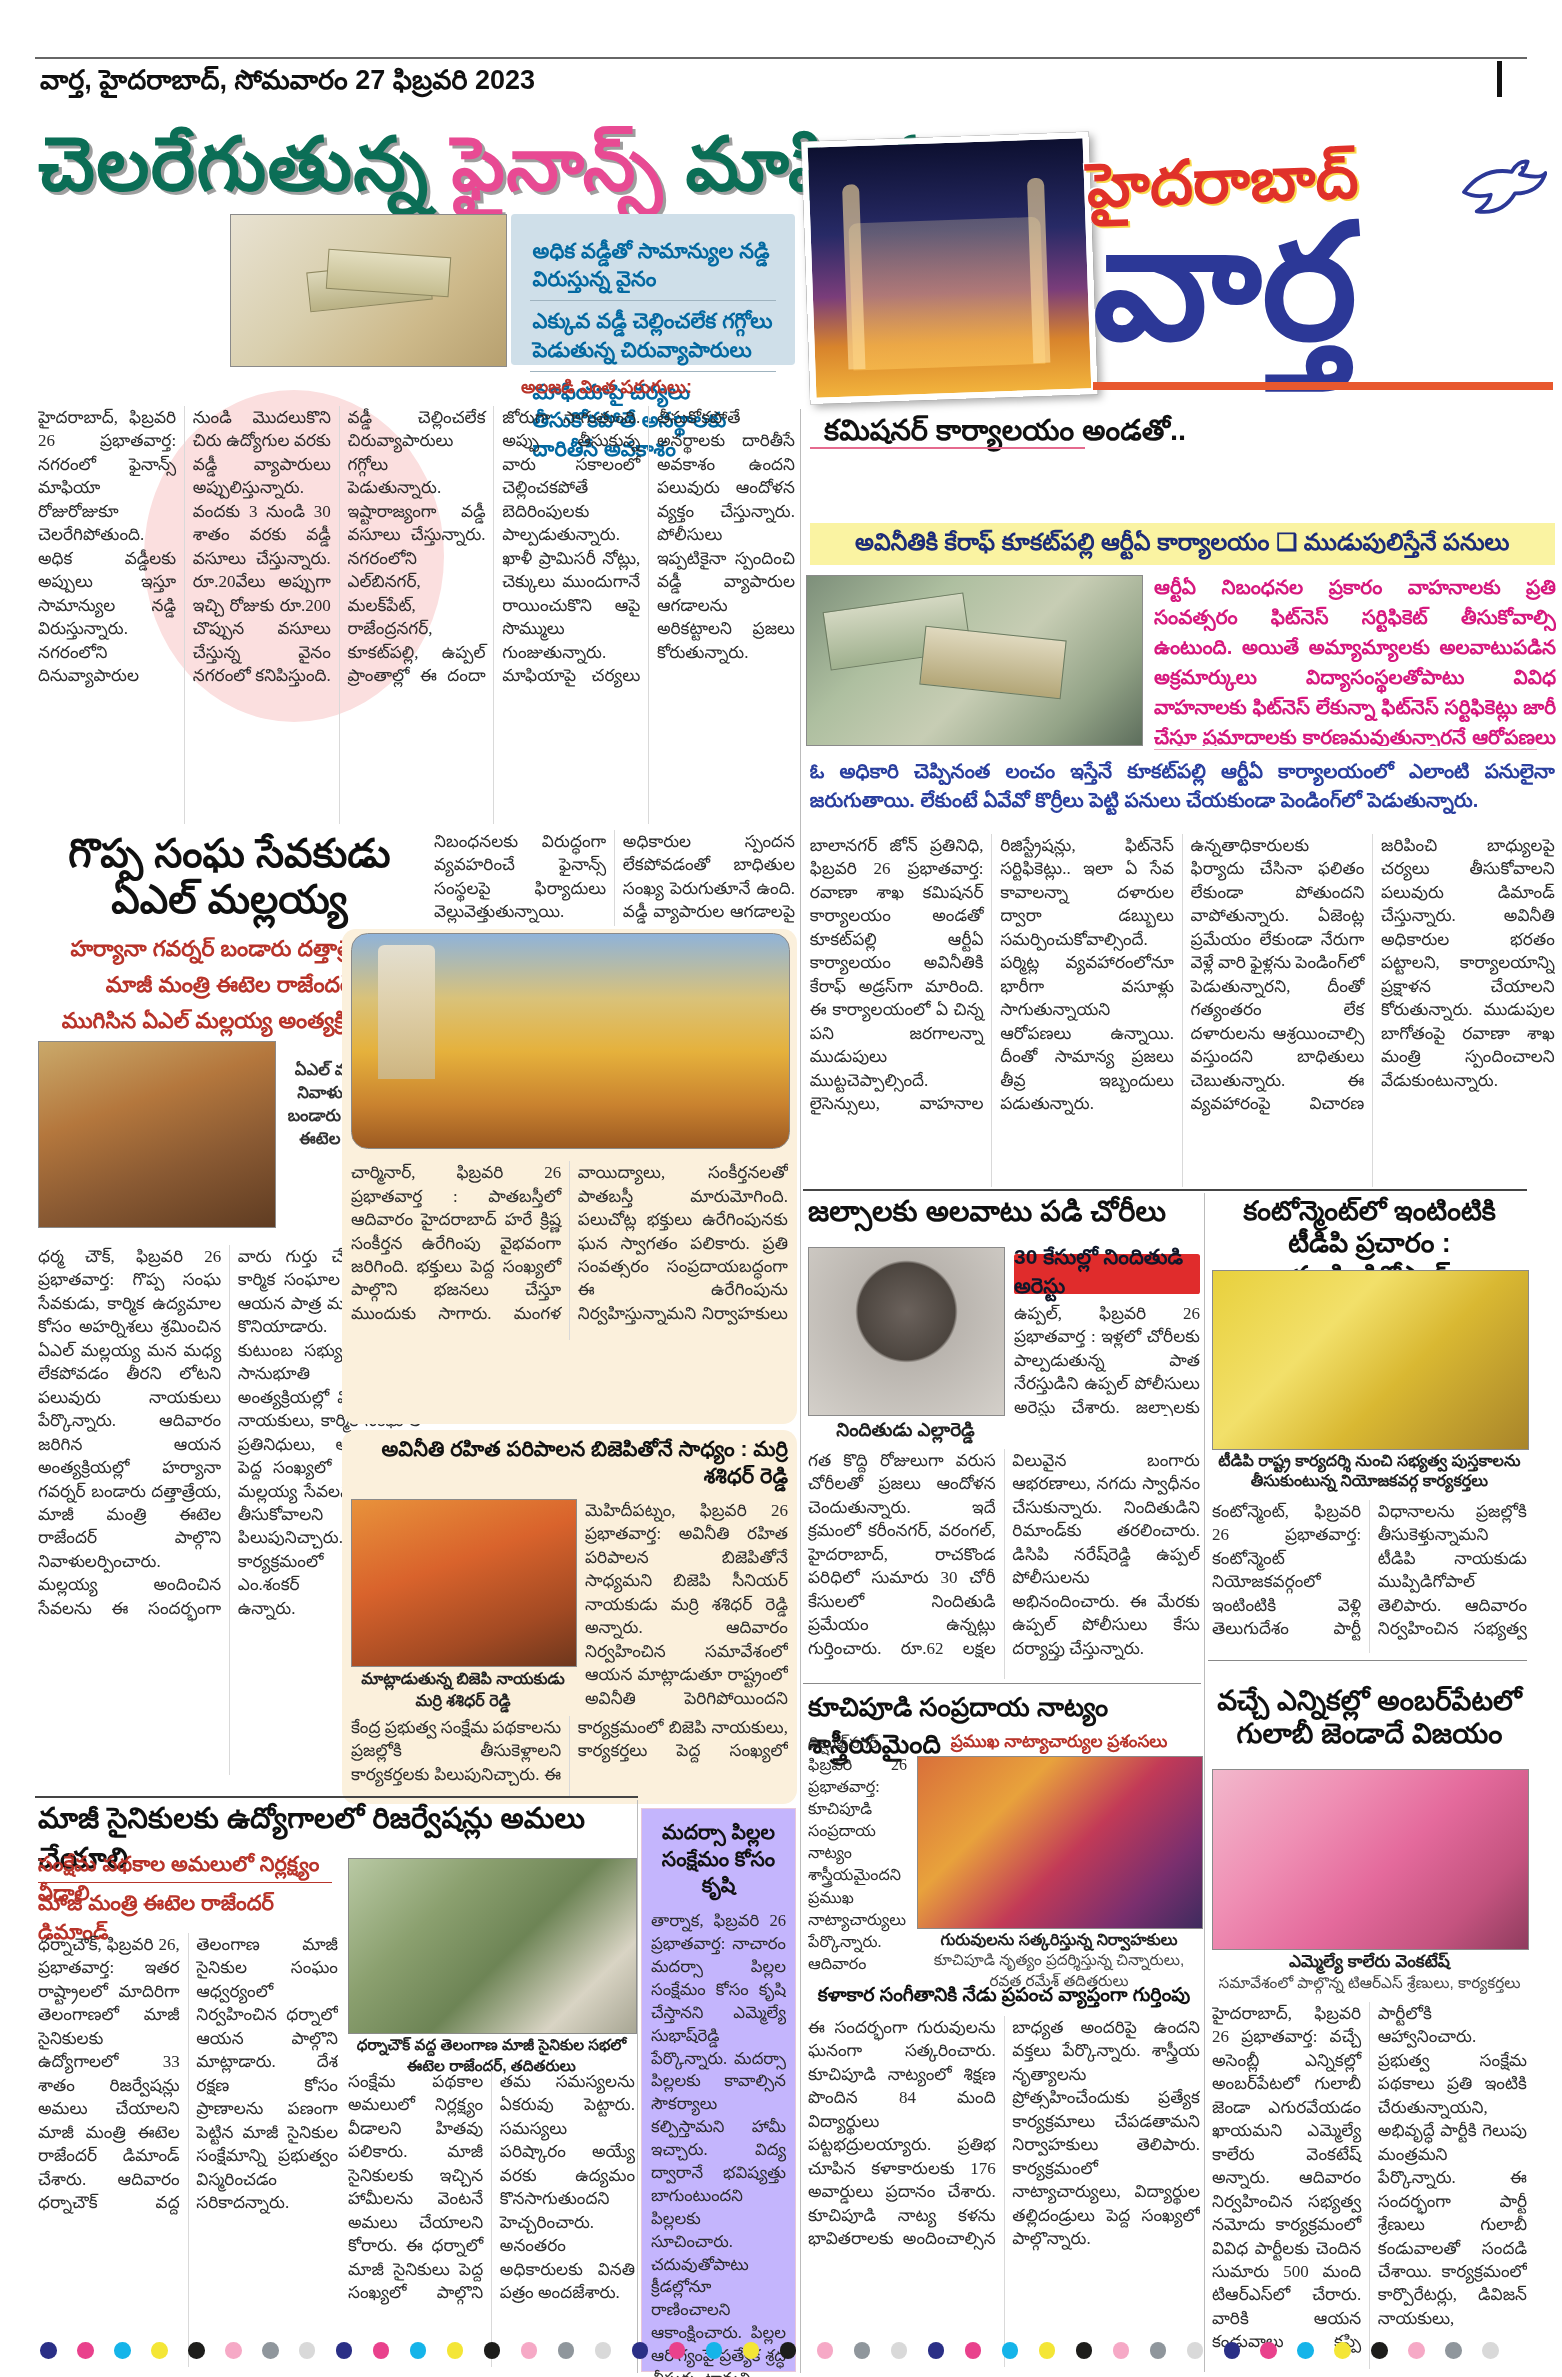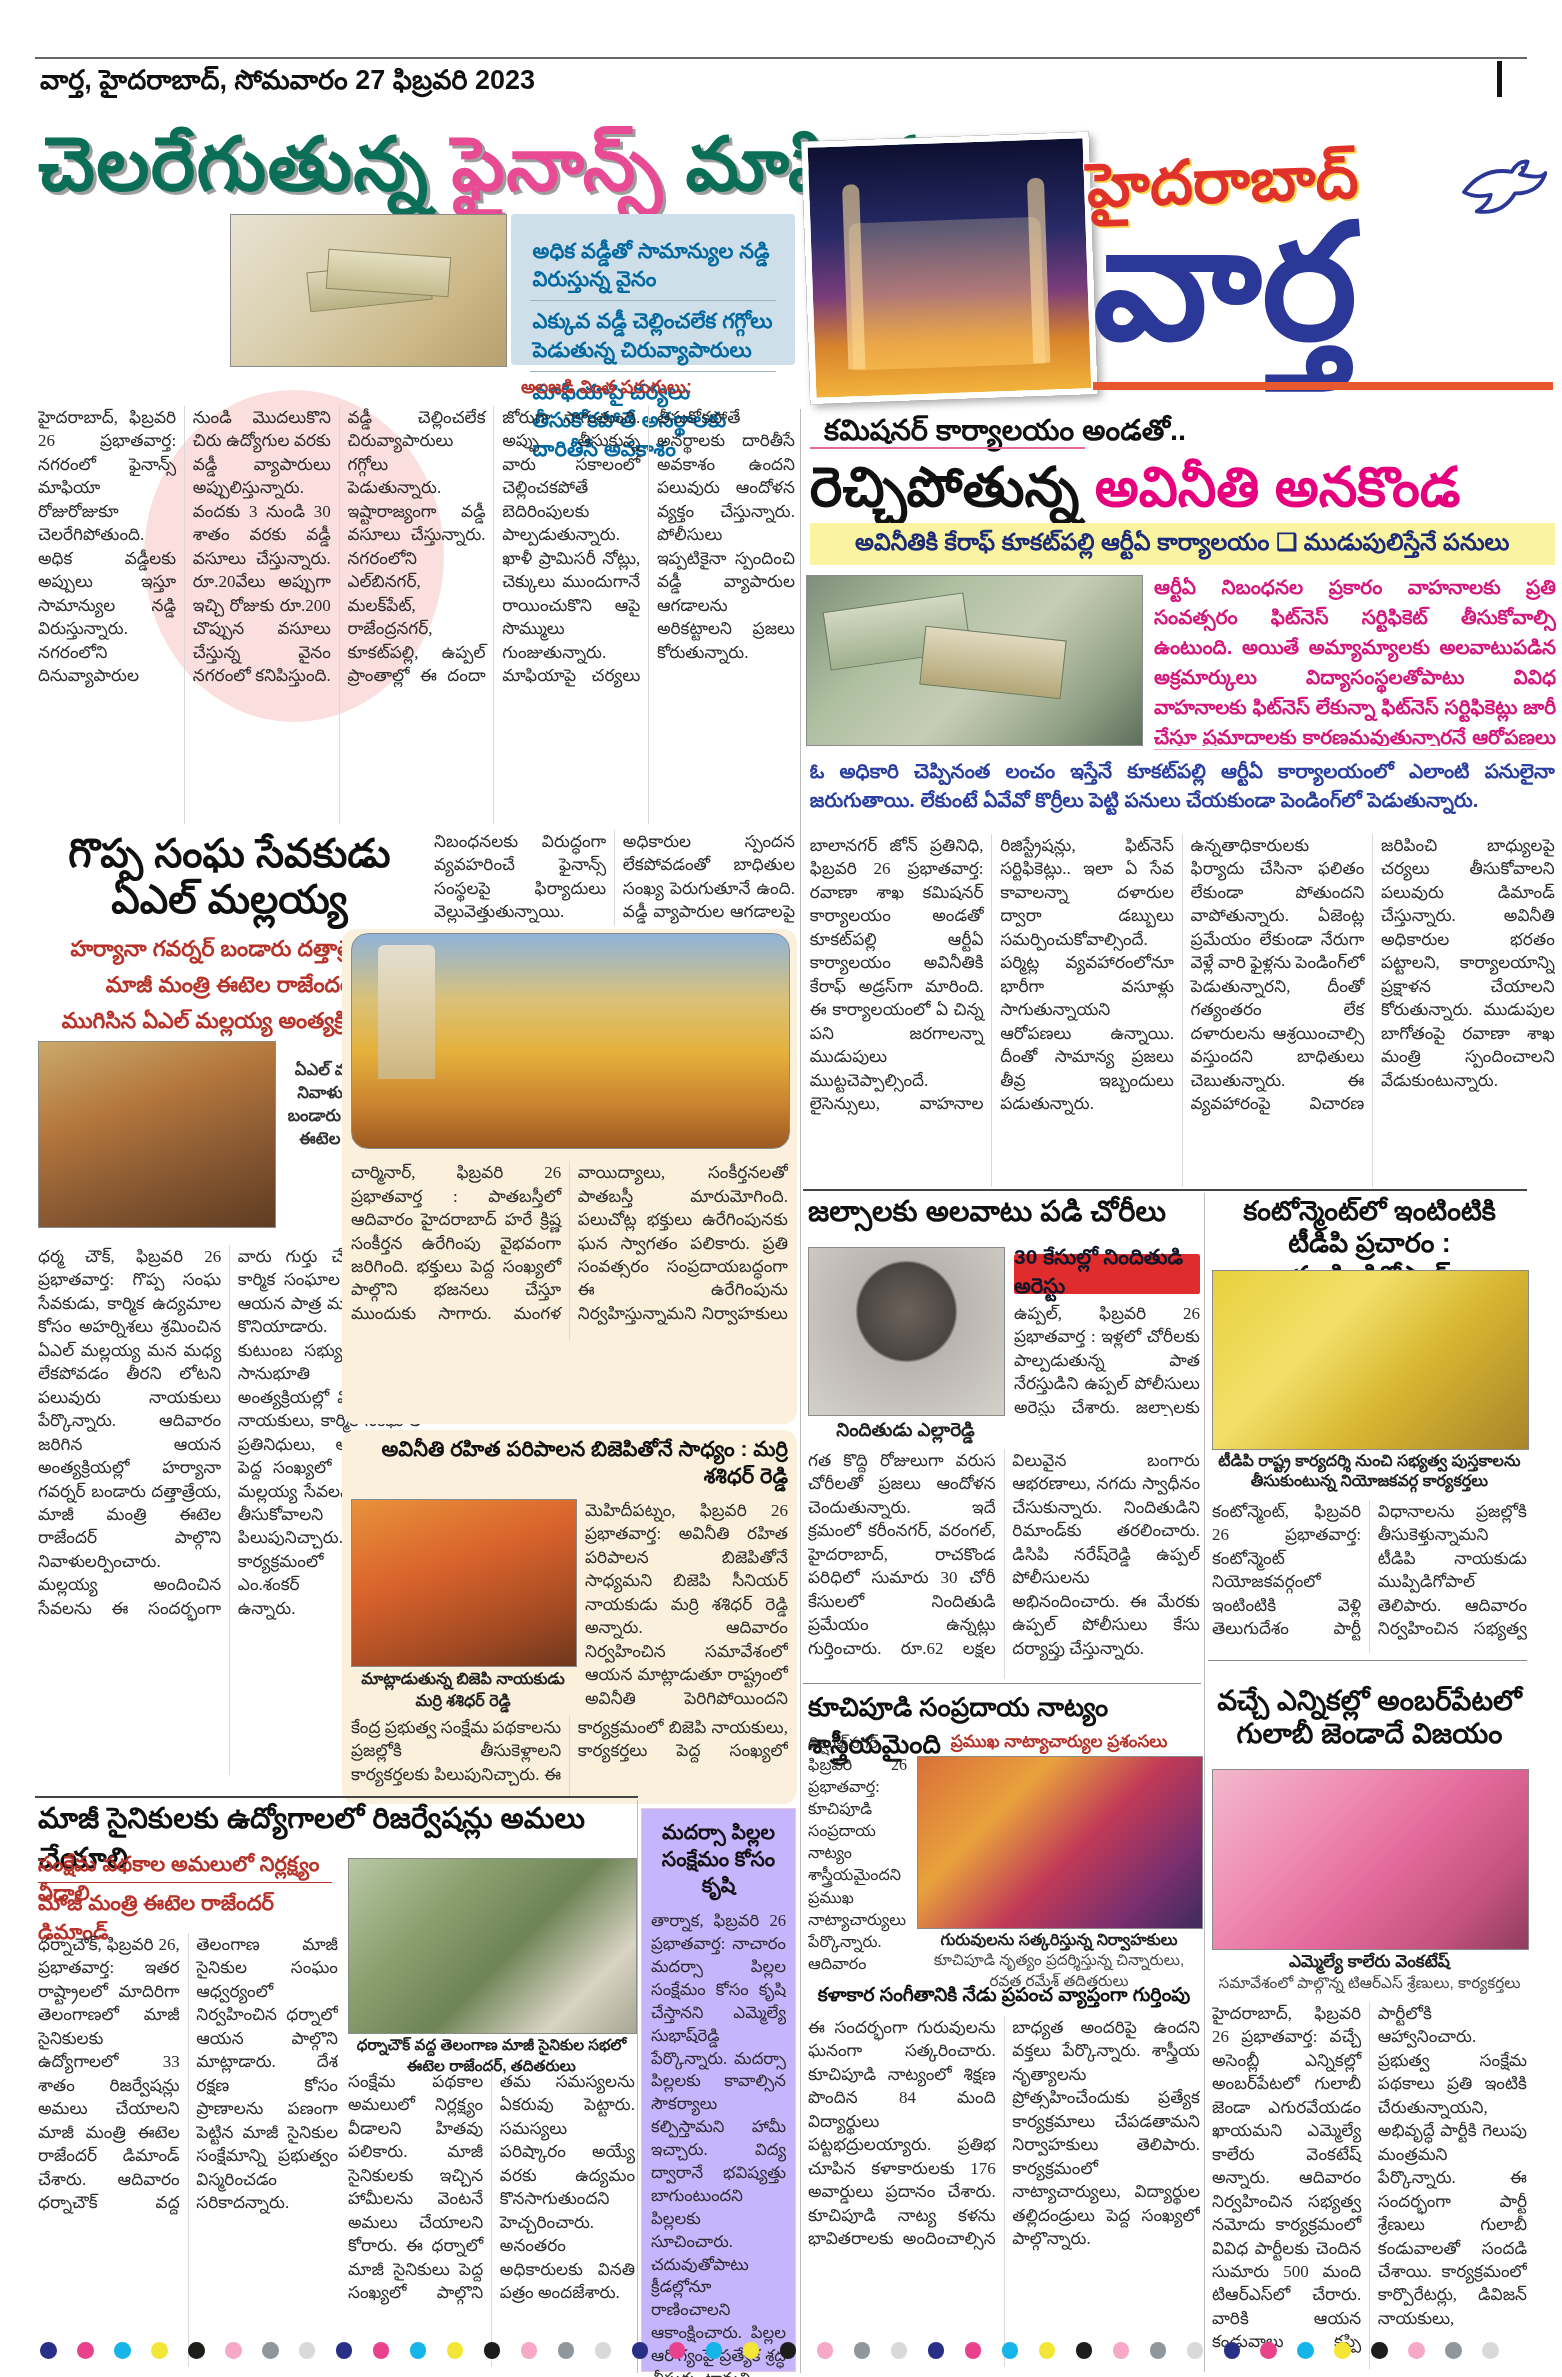--- a/index.html
+++ b/index.html
@@ -121,24 +121,20 @@
     <div class="logo-city" style="position:absolute;left:281px;top:18px;font-size:61px;transform:rotate(-2deg);">హైదరాబాద్</div>
     <svg style="position:absolute;left:645px;top:25.5px;" width="96" height="70" viewBox="0 0 150 110">
       <path d="M20 60 Q50 20 95 28 Q105 10 120 12 Q116 26 108 32 Q140 40 148 30 Q138 62 100 62 Q80 96 40 90 Q60 78 62 64 Q38 70 20 60 Z" fill="#ffffff" stroke="#2c3897" stroke-width="6" stroke-linejoin="round"></path>
       <circle cx="112" cy="22" r="3" fill="#2c3897"></circle>
     </svg>
     <div class="logo-brand" style="position:absolute;left:287px;top:82px;font-size:161px;">వార్త</div>
     <div style="position:absolute;left:287px;top:254px;width:460px;height:8.3px;background:#e8582e;"></div>
 
     <div class="kicker" style="position:absolute;left:18px;top:286px;font-size:29px;">కమిషనర్ కార్యాలయం అండతో..</div>
     <div style="position:absolute;left:3.8px;top:319px;width:275px;height:0;border-top:2.6px solid #e56a8e;"></div>
-    <div style="position:absolute;left:3.8px;top:327px;white-space:nowrap;font-family:'Liberation Sans',sans-serif;font-weight:bold;font-size:55px;">
-      <span style="color:#111;">రెచ్చిపోతున్న</span>
-      <span style="color:#e6007e;">అవినీతి అనకొండ</span>
-    </div>
     <div class="yellow-strip" style="position:absolute;left:3.8px;top:395px;width:745px;height:42px;font-size:23.6px;">అవినీతికి కేరాఫ్ కూకట్‌పల్లి ఆర్టీఏ కార్యాలయం  ❑  ముడుపులిస్తేనే పనులు</div>
 
     <div class="photo" style="left:0;top:447px;width:335px;height:169px;background:
         linear-gradient(135deg,#7d8f7a 0%,#aebfa0 30%,#c7cdb4 55%,#93a387 80%,#5d6e5c 100%);">
       <div style="position:absolute;left:19px;top:25.5px;width:140px;height:57px;background:linear-gradient(#d4d8c2,#9fb08e);border:0.6px solid #6c7a60;transform:rotate(-8deg);"></div>
       <div style="position:absolute;left:115px;top:57px;width:140px;height:57px;background:linear-gradient(#e0d9bf,#b3a677);border:0.6px solid #6c7a60;transform:rotate(6deg);"></div>
     </div>
     <div class="lede-pink" style="position:absolute;left:348px;top:444px;width:402px;height:174px;">ఆర్టీఏ నిబంధనల ప్రకారం వాహనాలకు ప్రతి సంవత్సరం ఫిట్‌నెస్ సర్టిఫికెట్ తీసుకోవాల్సి ఉంటుంది. అయితే అమ్యామ్యాలకు అలవాటుపడిన అక్రమార్కులు విద్యాసంస్థలతోపాటు వివిధ వాహనాలకు ఫిట్‌నెస్ లేకున్నా ఫిట్‌నెస్ సర్టిఫికెట్లు జారీ చేస్తూ ప్రమాదాలకు కారణమవుతున్నారనే ఆరోపణలు ఉన్నాయి. ఫిట్‌నెస్ కొరకు వచ్చే వాహనాలు ప్రభుత్వానికి చెల్లించాల్సిన రుసుము కంటే అక్రమార్కులకు అమ్యామ్యాల రూపంలో ముట్టచెప్పాల్సిన ముడుపులే మూడు రెట్లు అధికంగా ఉంటుంది.</div>
     <div style="position:absolute;left:348px;top:621px;width:383px;border-top:1.3px solid #e8a0b8;"></div>
     <div class="lede-blue" style="position:absolute;left:3.8px;top:629px;width:745px;height:67px;">ఓ అధికారి చెప్పినంత లంచం ఇస్తేనే కూకట్‌పల్లి ఆర్టీఏ కార్యాలయంలో ఎలాంటి పనులైనా జరుగుతాయి. లేకుంటే ఏవేవో కొర్రీలు పెట్టి పనులు చేయకుండా పెండింగ్‌లో పెడుతున్నారు.</div>

